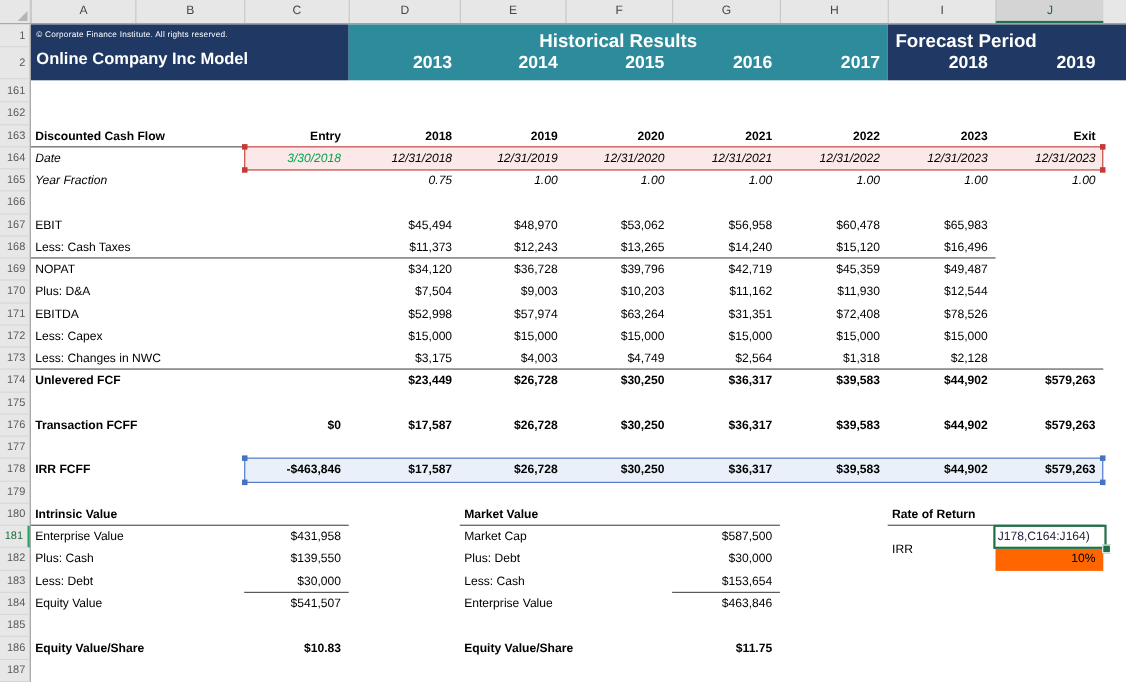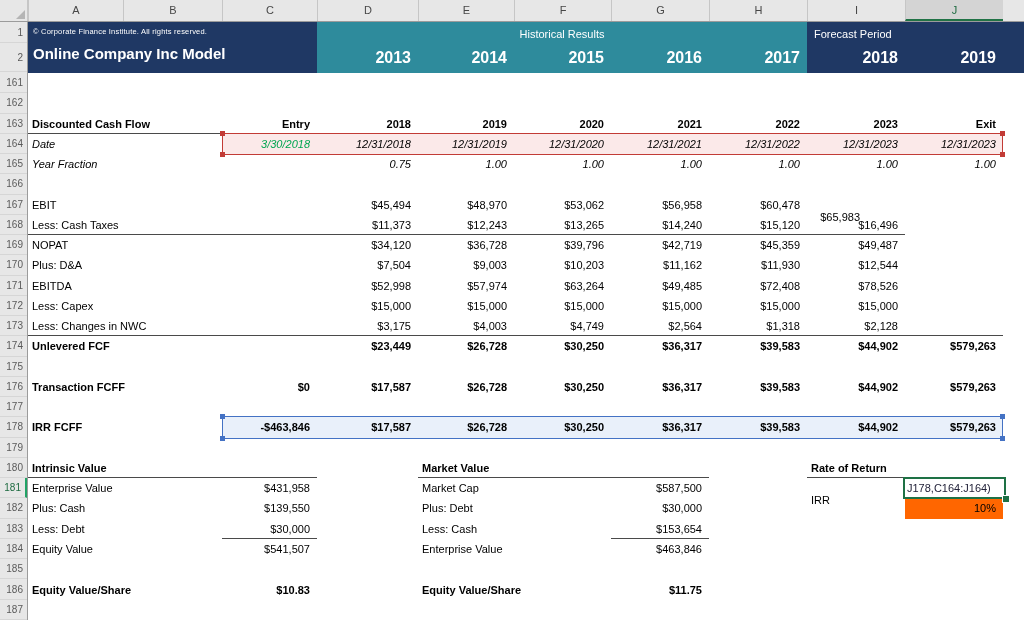--- a/index.html
+++ b/index.html
@@ -23,21 +23,21 @@
   .rowhdr.sel { border-right:2px solid #21A366; color:#1E6B41; }
 
   
   .banner { position:absolute; top:22px; height:51px; z-index:1; }
   .navy { background:#1F3864; }
   .teal { background:#2E8B9C; }
   .copyright { position:absolute; left:33px; top:27px; font-size:7.5px; color:#FFFFFF;
                letter-spacing:.2px; white-space:nowrap; z-index:2; }
   .wbtitle { position:absolute; left:33px; top:45px; font-size:15px; font-weight:bold;
              color:#FFFFFF; white-space:nowrap; z-index:2; }
-  .bandlabel { position:absolute; top:28px; font-size:11px; font-weight:normal; color:#FFFFFF;
+  .bandlabel { position:absolute; top:28px; font-size:17px; font-weight:bold; color:#FFFFFF;
                white-space:nowrap; z-index:2; }
   .histlabel { left:317px; width:490px; text-align:center; }
   .forelabel { left:814px; }
   .yearcell { position:absolute; top:48px; height:20px; line-height:20px; text-align:right;
               font-size:16px; font-weight:bold; color:#FFFFFF; box-sizing:border-box;
               padding-right:7px; z-index:2; }
 
   
   .cell { position:absolute; font-size:11px; color:#000; white-space:nowrap; box-sizing:border-box; z-index:2; }
   .cell.r { text-align:right; padding-right:7px; }
@@ -162,21 +162,21 @@
       <div class="cell i r" style="top: 154.04px; height: 20.26px; line-height: 20.26px; left: 611px; width: 98px;">1.00</div>
       <div class="cell i r" style="top: 154.04px; height: 20.26px; line-height: 20.26px; left: 709px; width: 98px;">1.00</div>
       <div class="cell i r" style="top: 154.04px; height: 20.26px; line-height: 20.26px; left: 807px; width: 98px;">1.00</div>
       <div class="cell i r" style="top: 154.04px; height: 20.26px; line-height: 20.26px; left: 905px; width: 98px;">1.00</div>
       <div class="cell" style="top: 194.56px; height: 20.26px; line-height: 20.26px; left: 32px;">EBIT</div>
       <div class="cell r" style="top: 194.56px; height: 20.26px; line-height: 20.26px; left: 317px; width: 101px;">$45,494</div>
       <div class="cell r" style="top: 194.56px; height: 20.26px; line-height: 20.26px; left: 418px; width: 96px;">$48,970</div>
       <div class="cell r" style="top: 194.56px; height: 20.26px; line-height: 20.26px; left: 514px; width: 97px;">$53,062</div>
       <div class="cell r" style="top: 194.56px; height: 20.26px; line-height: 20.26px; left: 611px; width: 98px;">$56,958</div>
       <div class="cell r" style="top: 194.56px; height: 20.26px; line-height: 20.26px; left: 709px; width: 98px;">$60,478</div>
-      <div class="cell r" style="top: 194.56px; height: 20.26px; line-height: 20.26px; left: 769px; width: 98px; margin-top: 12px;">$65,983</div>
+      <div class="cell r" style="top: 194.56px; height: 20.26px; line-height: 20.26px; left: 807px; width: 98px;">$65,983</div>
       <div class="cell" style="top: 214.82px; height: 20.26px; line-height: 20.26px; left: 32px;">Less: Cash Taxes</div>
       <div class="cell r" style="top: 214.82px; height: 20.26px; line-height: 20.26px; left: 317px; width: 101px;">$11,373</div>
       <div class="cell r" style="top: 214.82px; height: 20.26px; line-height: 20.26px; left: 418px; width: 96px;">$12,243</div>
       <div class="cell r" style="top: 214.82px; height: 20.26px; line-height: 20.26px; left: 514px; width: 97px;">$13,265</div>
       <div class="cell r" style="top: 214.82px; height: 20.26px; line-height: 20.26px; left: 611px; width: 98px;">$14,240</div>
       <div class="cell r" style="top: 214.82px; height: 20.26px; line-height: 20.26px; left: 709px; width: 98px;">$15,120</div>
       <div class="cell r" style="top: 214.82px; height: 20.26px; line-height: 20.26px; left: 807px; width: 98px;">$16,496</div>
       <div class="rule" style="left: 28px; top: 234.08px; width: 877px;"></div>
       <div class="cell" style="top: 235.08px; height: 20.26px; line-height: 20.26px; left: 32px;">NOPAT</div>
       <div class="cell r" style="top: 235.08px; height: 20.26px; line-height: 20.26px; left: 317px; width: 101px;">$34,120</div>
@@ -189,21 +189,21 @@
       <div class="cell r" style="top: 255.34px; height: 20.26px; line-height: 20.26px; left: 317px; width: 101px;">$7,504</div>
       <div class="cell r" style="top: 255.34px; height: 20.26px; line-height: 20.26px; left: 418px; width: 96px;">$9,003</div>
       <div class="cell r" style="top: 255.34px; height: 20.26px; line-height: 20.26px; left: 514px; width: 97px;">$10,203</div>
       <div class="cell r" style="top: 255.34px; height: 20.26px; line-height: 20.26px; left: 611px; width: 98px;">$11,162</div>
       <div class="cell r" style="top: 255.34px; height: 20.26px; line-height: 20.26px; left: 709px; width: 98px;">$11,930</div>
       <div class="cell r" style="top: 255.34px; height: 20.26px; line-height: 20.26px; left: 807px; width: 98px;">$12,544</div>
       <div class="cell" style="top: 275.6px; height: 20.26px; line-height: 20.26px; left: 32px;">EBITDA</div>
       <div class="cell r" style="top: 275.6px; height: 20.26px; line-height: 20.26px; left: 317px; width: 101px;">$52,998</div>
       <div class="cell r" style="top: 275.6px; height: 20.26px; line-height: 20.26px; left: 418px; width: 96px;">$57,974</div>
       <div class="cell r" style="top: 275.6px; height: 20.26px; line-height: 20.26px; left: 514px; width: 97px;">$63,264</div>
-      <div class="cell r" style="top: 275.6px; height: 20.26px; line-height: 20.26px; left: 611px; width: 98px;">$49,485</div>
+      <div class="cell r" style="top: 275.6px; height: 20.26px; line-height: 20.26px; left: 611px; width: 98px;">$31,351</div>
       <div class="cell r" style="top: 275.6px; height: 20.26px; line-height: 20.26px; left: 709px; width: 98px;">$72,408</div>
       <div class="cell r" style="top: 275.6px; height: 20.26px; line-height: 20.26px; left: 807px; width: 98px;">$78,526</div>
       <div class="cell" style="top: 295.86px; height: 20.26px; line-height: 20.26px; left: 32px;">Less: Capex</div>
       <div class="cell r" style="top: 295.86px; height: 20.26px; line-height: 20.26px; left: 317px; width: 101px;">$15,000</div>
       <div class="cell r" style="top: 295.86px; height: 20.26px; line-height: 20.26px; left: 418px; width: 96px;">$15,000</div>
       <div class="cell r" style="top: 295.86px; height: 20.26px; line-height: 20.26px; left: 514px; width: 97px;">$15,000</div>
       <div class="cell r" style="top: 295.86px; height: 20.26px; line-height: 20.26px; left: 611px; width: 98px;">$15,000</div>
       <div class="cell r" style="top: 295.86px; height: 20.26px; line-height: 20.26px; left: 709px; width: 98px;">$15,000</div>
       <div class="cell r" style="top: 295.86px; height: 20.26px; line-height: 20.26px; left: 807px; width: 98px;">$15,000</div>
       <div class="cell" style="top: 316.12px; height: 20.26px; line-height: 20.26px; left: 32px;">Less: Changes in NWC</div>

